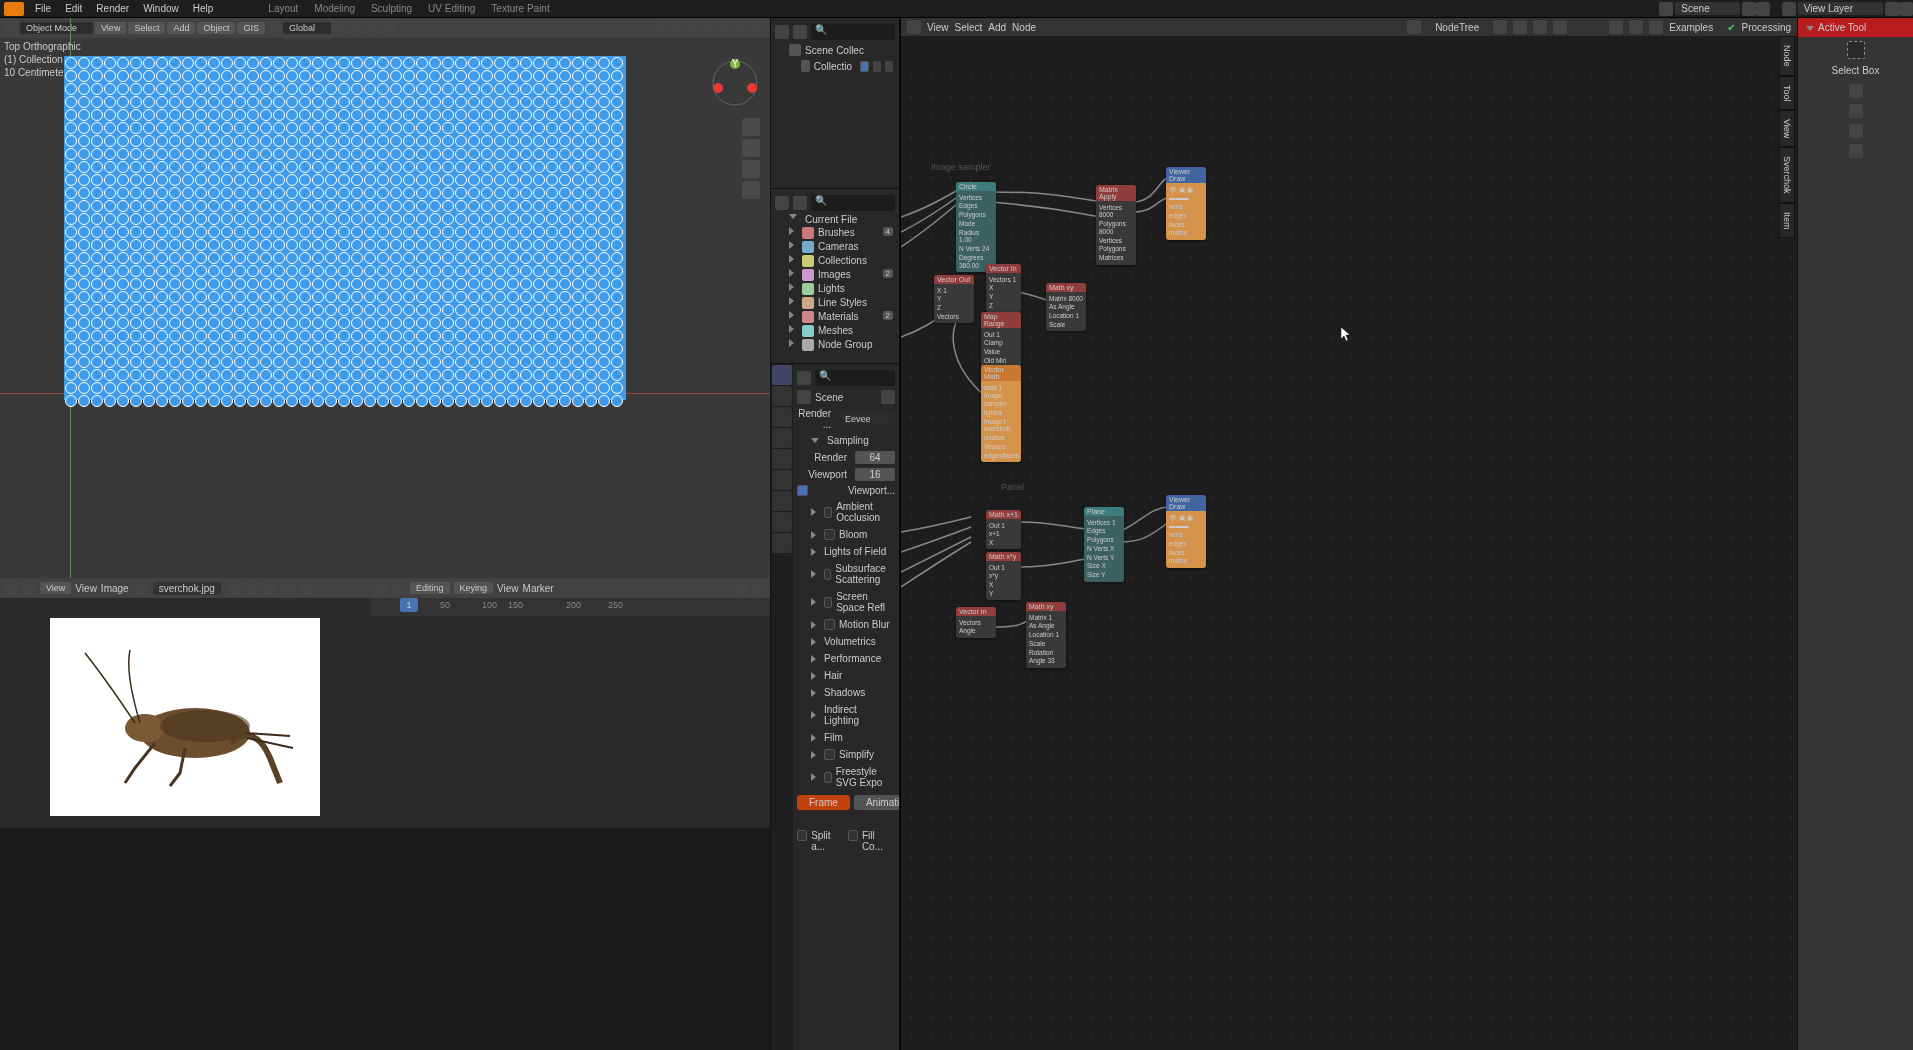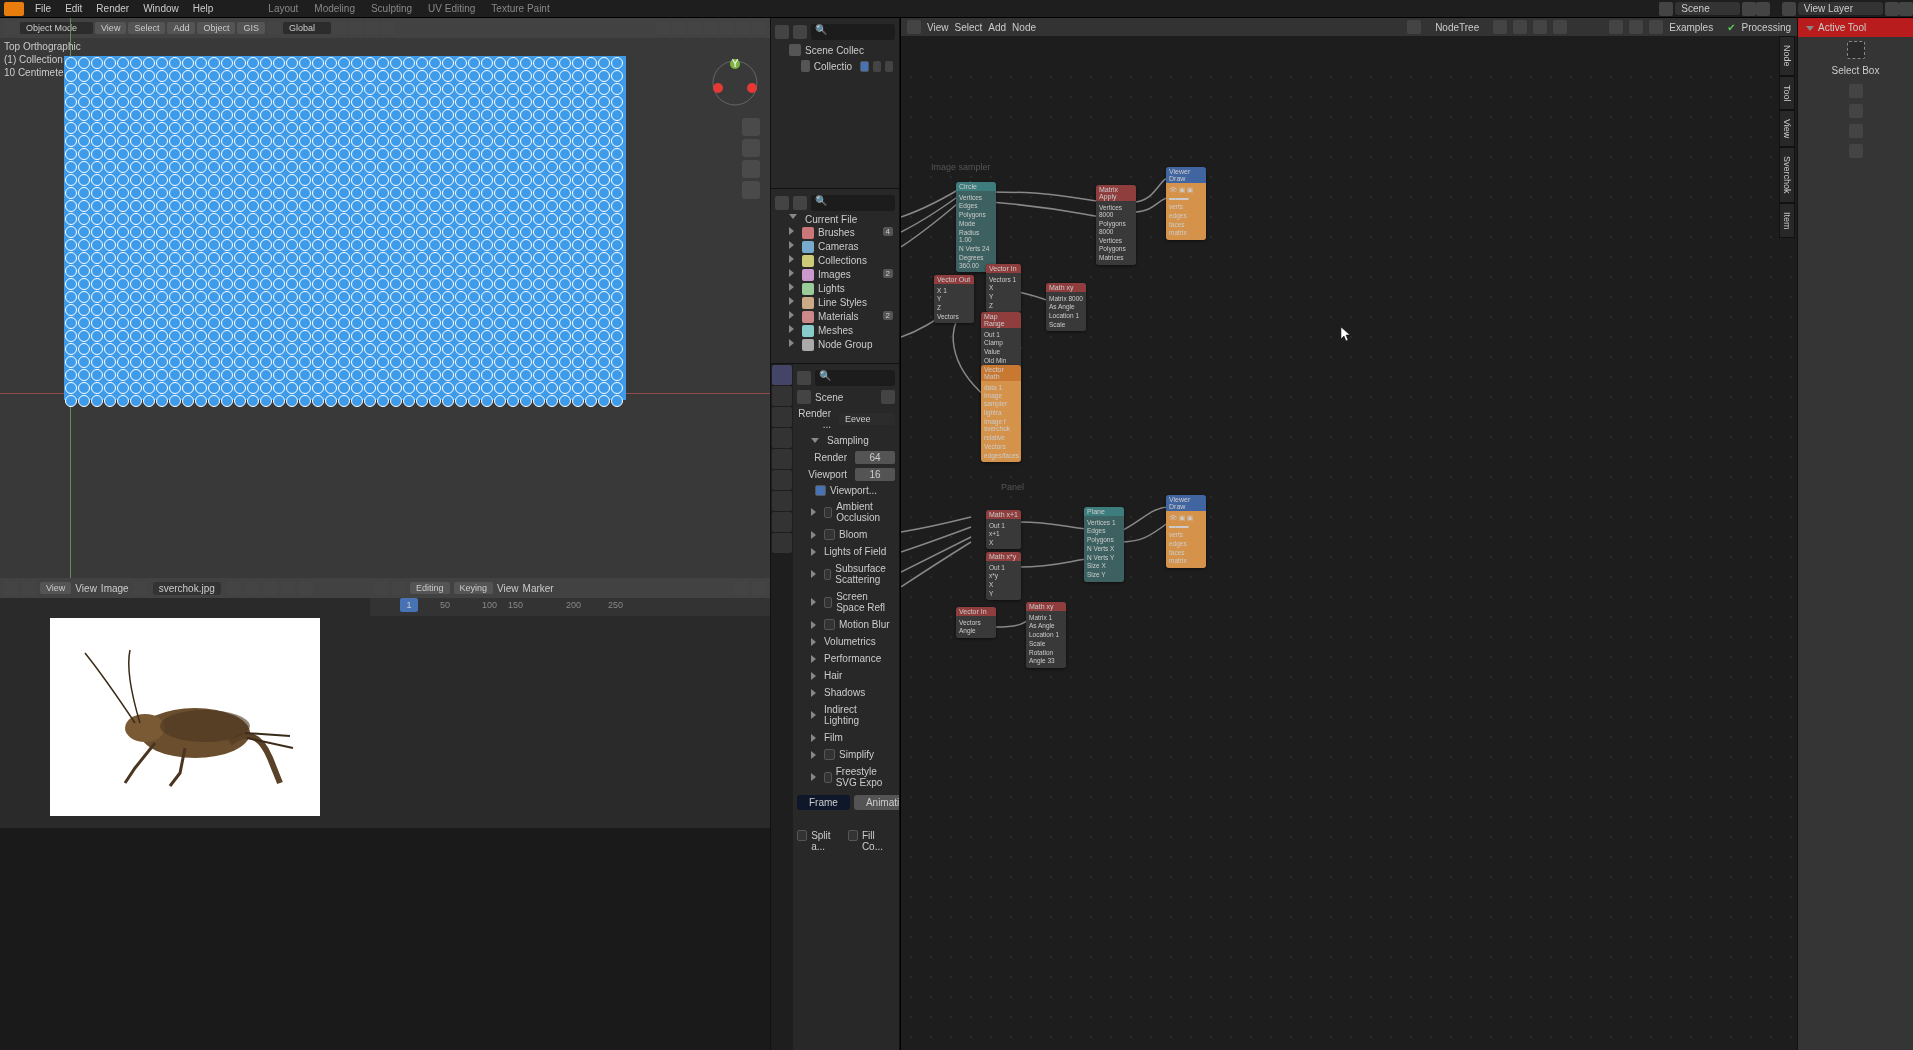--- a/index.html
+++ b/index.html
@@ -76,21 +76,21 @@
 .node-body { padding:2px 3px; background:#393939; }
 .node-body.orange { background:#d4924a; color:#222; }
 .node-body.teal { background:#3d6060; }
 .node-row { padding:0.5px 0; font-size:6.5px; line-height:1.2; display:flex; justify-content:space-between; }
 .right-sidebar { width:116px; background:#353535; border-left:1px solid #111; }
 .rs-hdr { padding:4px 8px; font-size:10px; background:#b91c1c; }
 .rs-row { padding:4px 8px; display:flex; align-items:center; gap:6px;flex-direction:column; }
 .vtabs { position:absolute; right:0; top:18px; width:18px; }
 .vtab { writing-mode:vertical-rl; padding:8px 2px; background:#282828; border:1px solid #111; font-size:9px; }
 .btn-pill { background:#545454; padding:2px 12px; border-radius:3px; font-size:10px; }
-.btn-pill.active { background:#0f172a; }
+.btn-pill.active { background:#c2410c; }
 svg.wire { position:absolute; top:0; left:0; width:100%; height:100%; pointer-events:none; }
 svg.wire path { stroke:#888; stroke-width:1.5; fill:none; }
 .cursor-ptr { position:absolute; width:12px; height:16px; }
 </style>
 </head>
 <body>
 
 <div class="topbar">
   <div class="logo"></div>
   <span class="menu">File</span>
@@ -1562,21 +1562,21 @@
             <span>Sampling</span>
           </div>
         <div class="prop-row">
             <span class="prop-label">Render</span>
             <span class="prop-val">64</span>
           </div>
         <div class="prop-row">
             <span class="prop-label">Viewport</span>
             <span class="prop-val">16</span>
           </div>
-        <div class="prop-row" style="justify-content:center">
+        <div class="prop-row" style="justify-content:space-between">
             <span class="cb on"></span>
             <span>Viewport...</span>
           </div>
         <div id="prop-panels">
             <div class="prop-panel">
               <span class="tri"></span>
               <span class="cb"></span>
               <span>Ambient Occlusion</span>
             </div>
             <div class="prop-panel">

